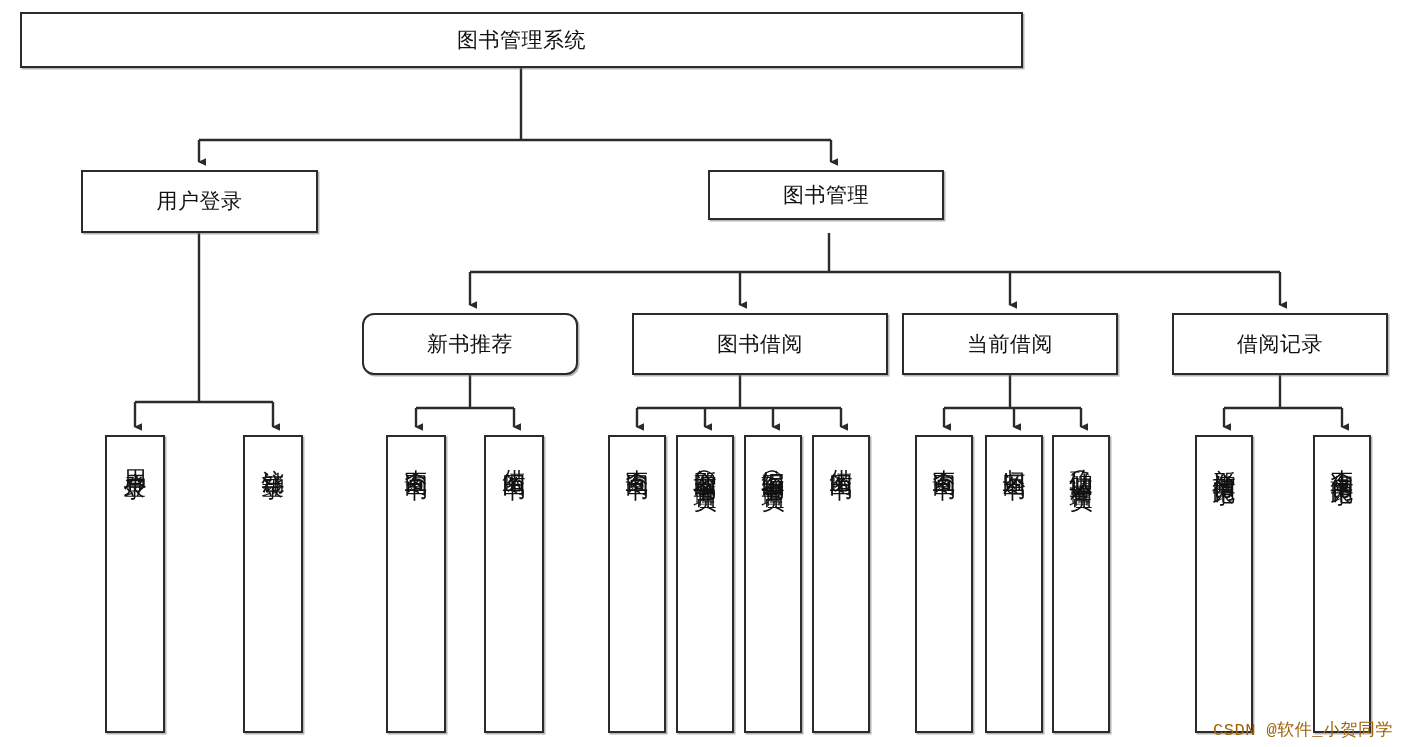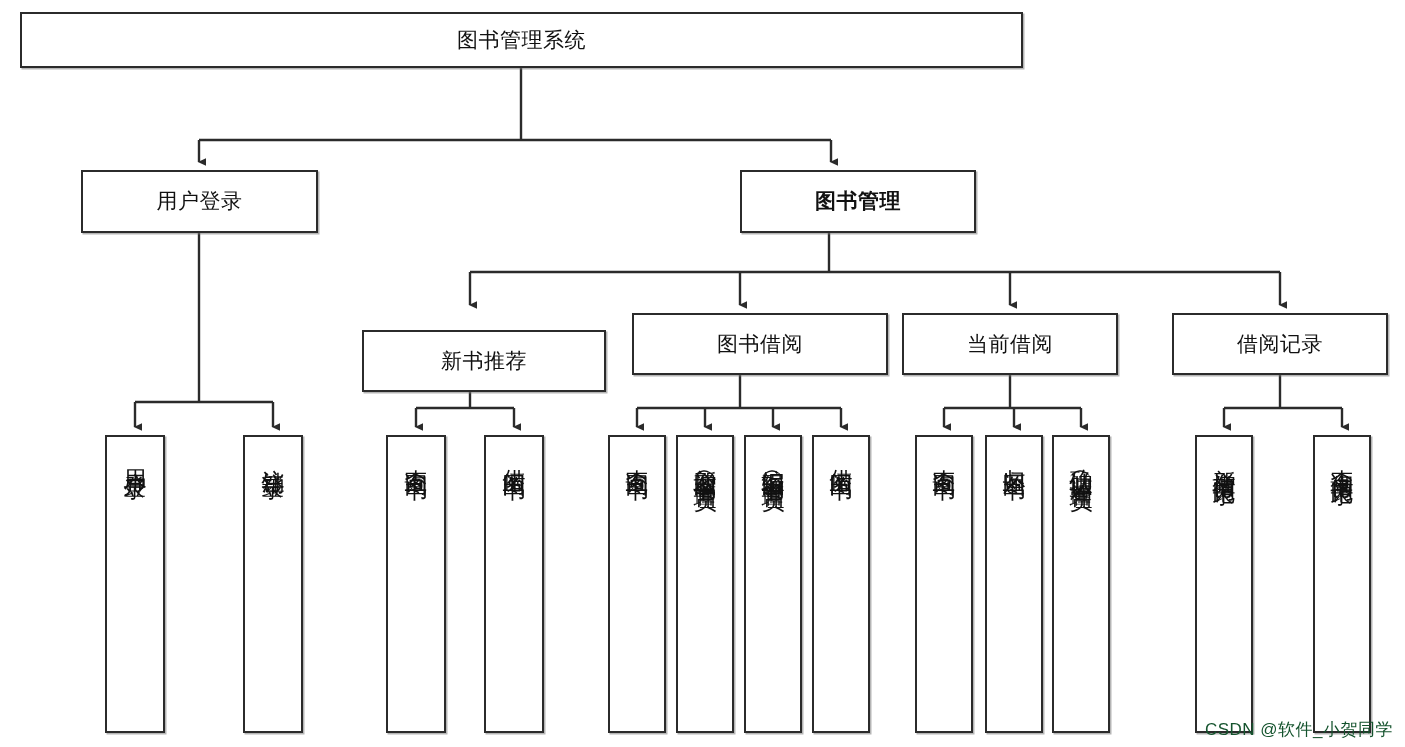--- a/index.html
+++ b/index.html
@@ -55,24 +55,24 @@
     font-size: 23px;
     letter-spacing: 3px;
     line-height: 1;
     text-align: start;
   }
   .watermark {
     position: absolute;
     right: 12px;
     bottom: 6px;
     font-size: 17px;
-    color: #14532d;
+    color: #a16207;
     letter-spacing: 0.5px;
     white-space: nowrap;
-    font-family: Liberation Sans, sans-serif;
+    font-family: Liberation Mono, monospace;
   }
 </style>
 </head>
 <body>
 
 <div id="canvas">
 
   <svg id="wires" viewBox="0 0 1405 747" xmlns="http://www.w3.org/2000/svg">
     <defs>
       <marker id="arrow" markerWidth="10" markerHeight="10" refX="4.6" refY="7.4" orient="auto" markerUnits="userSpaceOnUse">
@@ -123,25 +123,25 @@
     </g>
   </svg>
 
   <div class="node horiz" style="left: 20px; top: 12px; width: 1003px; height: 56px;">
     <span class="lbl">图书管理系统</span>
   </div>
 
   <div class="node horiz" style="left: 81px; top: 170px; width: 237px; height: 63px;">
     <span class="lbl">用户登录</span>
   </div>
-  <div class="node horiz" style="left: 740px; top: 170px; width: 236px; height: 63px; font-weight: bold;">
+  <div class="node horiz" style="left: 708px; top: 170px; width: 236px; height: 50px;">
     <span class="lbl">图书管理</span>
   </div>
 
-  <div class="node horiz" style="left: 362px; top: 330px; width: 244px; height: 62px;">
+  <div class="node horiz" style="left: 362px; top: 313px; width: 216px; height: 62px; border-radius: 12px;">
     <span class="lbl">新书推荐</span>
   </div>
   <div class="node horiz" style="left: 632px; top: 313px; width: 256px; height: 62px;">
     <span class="lbl">图书借阅</span>
   </div>
   <div class="node horiz" style="left: 902px; top: 313px; width: 216px; height: 62px; text-align: right;">
     <span class="lbl">当前借阅</span>
   </div>
   <div class="node horiz" style="left: 1172px; top: 313px; width: 216px; height: 62px; align-items: center;">
     <span class="lbl">借阅记录</span>

